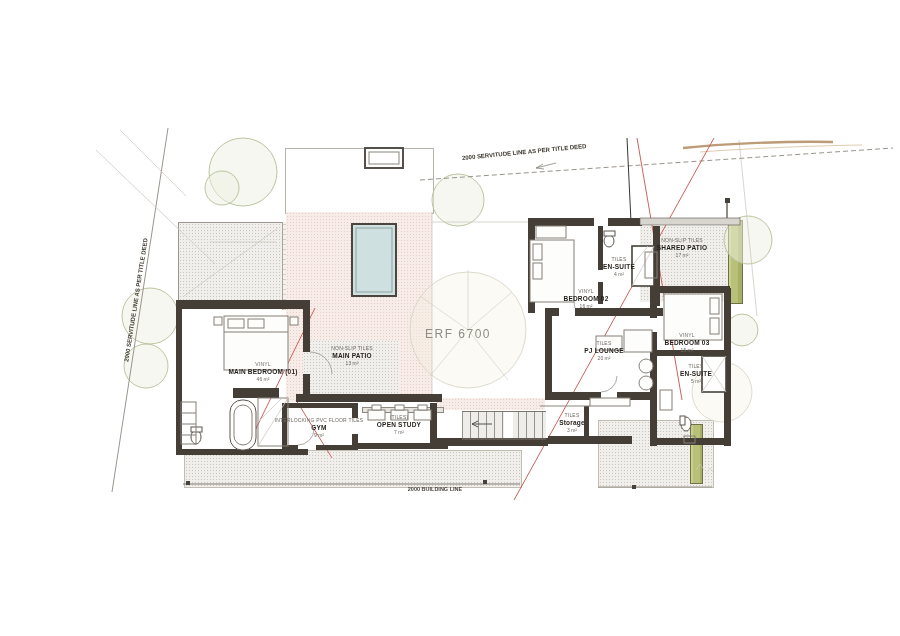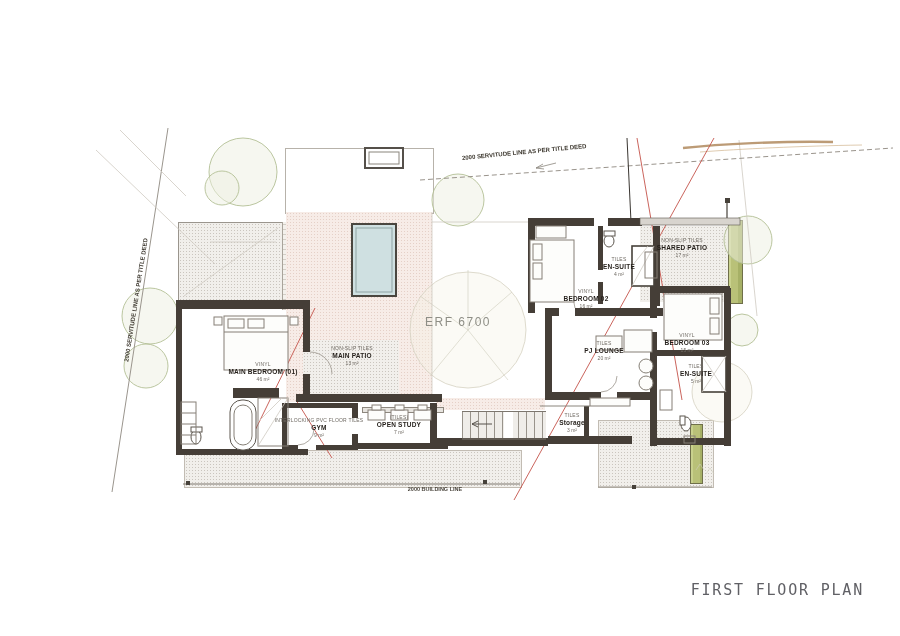--- a/index.html
+++ b/index.html
@@ -13,21 +13,21 @@
   .deck{background-color:#f3f1ec;background-image:repeating-linear-gradient(0deg,#d3cec6 0 1px,transparent 1px 5px);border-left:1px solid #a9a49b;border-right:1px solid #a9a49b;}
   .roofpane{background:#fff;border:1px solid #b7b2aa;}
   .terr{border:1px solid #c2bcb3;}
   .treads{background-color:#efede9;background-image:repeating-linear-gradient(90deg,#98938b 0 1px,transparent 1px 8px);border-top:1.5px solid #7c766e;}
   .railing{background:#e7e4df;border:1px solid #8d877e;}
   
   .rlabel{position:absolute;transform:translate(-50%,-50%);text-align:center;line-height:1.3;white-space:nowrap;}
   .rlabel .fin{display:block;font-size:5px;color:#6f6a63;letter-spacing:.2px;}
   .rlabel .nam{display:block;font-size:6.5px;font-weight:bold;color:#241f1a;letter-spacing:.2px;}
   .rlabel .are{display:block;font-size:5px;color:#6f6a63;}
-  .erf{position:absolute;transform:translate(-50%,-50%);font-size:12px;letter-spacing:1.5px;color:#8e8e86;}
+  .erf{position:absolute;transform:translate(-50%,-50%);font-size:12px;letter-spacing:1.5px;color:#8e8e86;margin-top:12px;}
   .servT{position:absolute;font-size:6px;font-weight:bold;color:#3d382f;transform:rotate(-5.5deg);transform-origin:left center;white-space:nowrap;}
   .servL{position:absolute;font-size:6px;font-weight:bold;color:#3d382f;transform:translate(-50%,-50%) rotate(-81deg);white-space:nowrap;}
   .bline{position:absolute;transform:translate(-50%,-50%);font-size:5.5px;font-weight:bold;color:#4a453d;white-space:nowrap;}
   .title{position:absolute;right:36px;top:581px;font-family:"DejaVu Sans Mono",monospace;
          font-size:15px;letter-spacing:1.8px;color:#606065;}
   
   .w{fill:#453e37;}
   .wl{fill:#d8d4ce;stroke:#5a554d;stroke-width:.6;}
   .furn{fill:#fdfdfb;stroke:#857f76;stroke-width:1;}
   .furn2{fill:none;stroke:#857f76;stroke-width:1;}
@@ -286,14 +286,13 @@
     <span class="fin">TILES</span>
     <span class="nam">EN-SUITE</span>
     <span class="are">5 m²</span>
   </div>
   <div class="rlabel" style="left:572px;top:423px;">
     <span class="fin">TILES</span>
     <span class="nam">Storage</span>
     <span class="are">3 m²</span>
   </div>
 
-  <div class="title">FIRST FLOOR PLAN</div>
 </div>
 
 </body></html>

